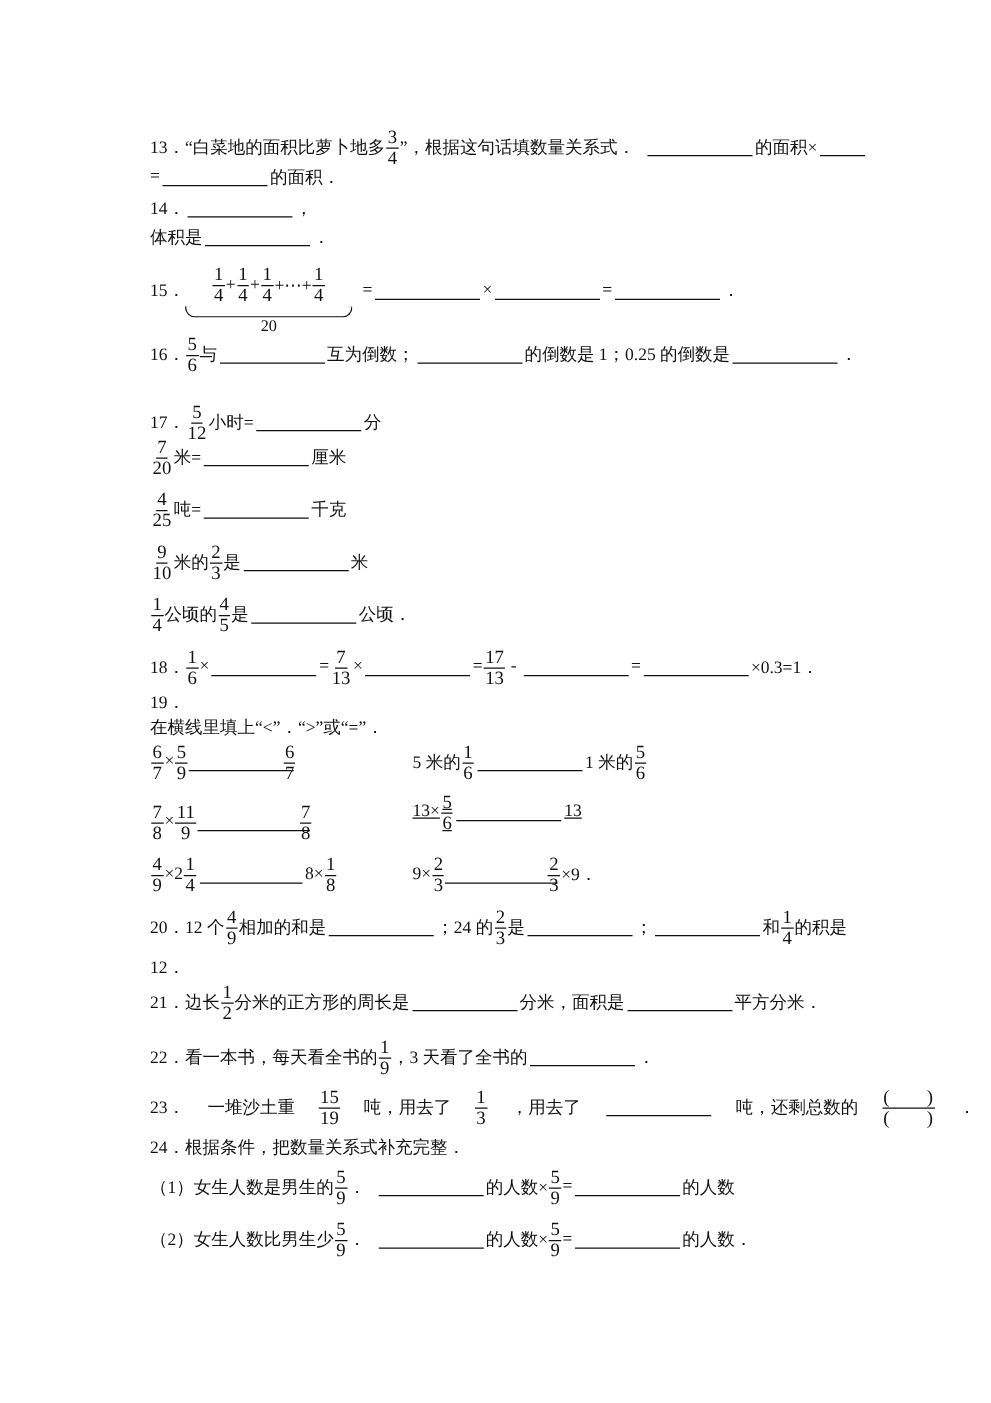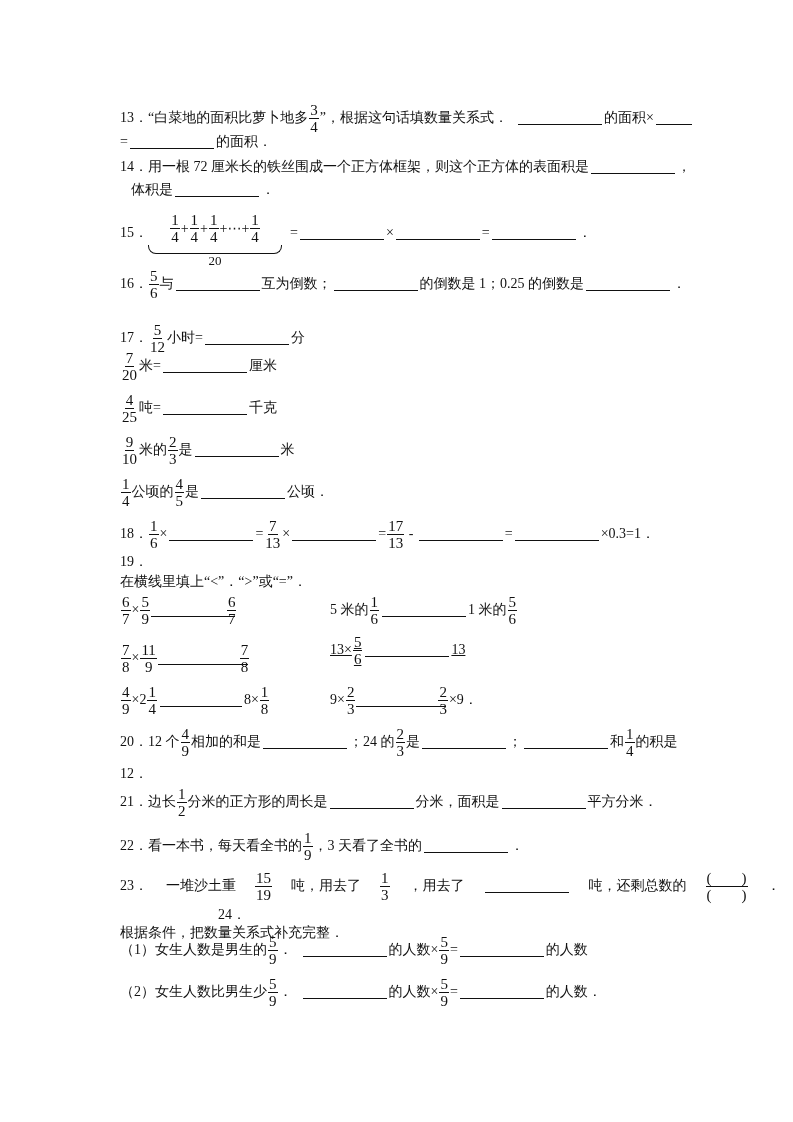--- a/index.html
+++ b/index.html
@@ -33,25 +33,24 @@
   <span class="blank b36"></span>
 </div>
 <div class="line" style="top:130px;height:24px;">
   <span class="t">=</span>
   <span class="blank b84"></span>
   <span class="t">的面积．</span>
 </div>
 
 <div class="line" style="top:155px;height:24px;">
   <span class="t">14．</span>
-  <span class="t">用一根 72 厘米长的铁丝围成一个正方体框架，则这个正方体的表面积是</span>
   <span class="blank b84"></span>
   <span class="t">，</span>
 </div>
-<div class="line" style="top:178px;height:24px;margin-left:11px;">
+<div class="line" style="top:178px;height:24px;">
   <span class="t">体积是</span>
   <span class="blank b84"></span>
   <span class="t">．</span>
 </div>
 
 <div class="line" style="top:205px;height:56px;">
   <span class="t">15．</span>
   <span class="brace-wrap" style="margin-top:14px;">
     <span style="display:inline-flex;align-items:center;">
       <span class="frac">
@@ -350,21 +349,21 @@
   <span class="t">，用去了</span>
   <span class="blank b84"></span>
   <span class="t">吨，还剩总数的</span>
   <span class="frac">
       <span class="n" style="white-space:pre">(　　)</span>
       <span class="d" style="white-space:pre">(　　)</span>
     </span>
   <span class="t">．</span>
 </div>
 
-<div class="line" style="top:906px;height:24px;flex-direction:column;">
+<div class="line" style="top:906px;height:24px;">
   <span class="t">24．</span>
   <span class="t">根据条件，把数量关系式补充完整．</span>
 </div>
 <div class="line" style="top:932px;">
   <span class="t">（1）女生人数是男生的</span>
   <span class="frac">
       <span class="n">5</span>
       <span class="d">9</span>
     </span>
   <span class="t">．</span>

